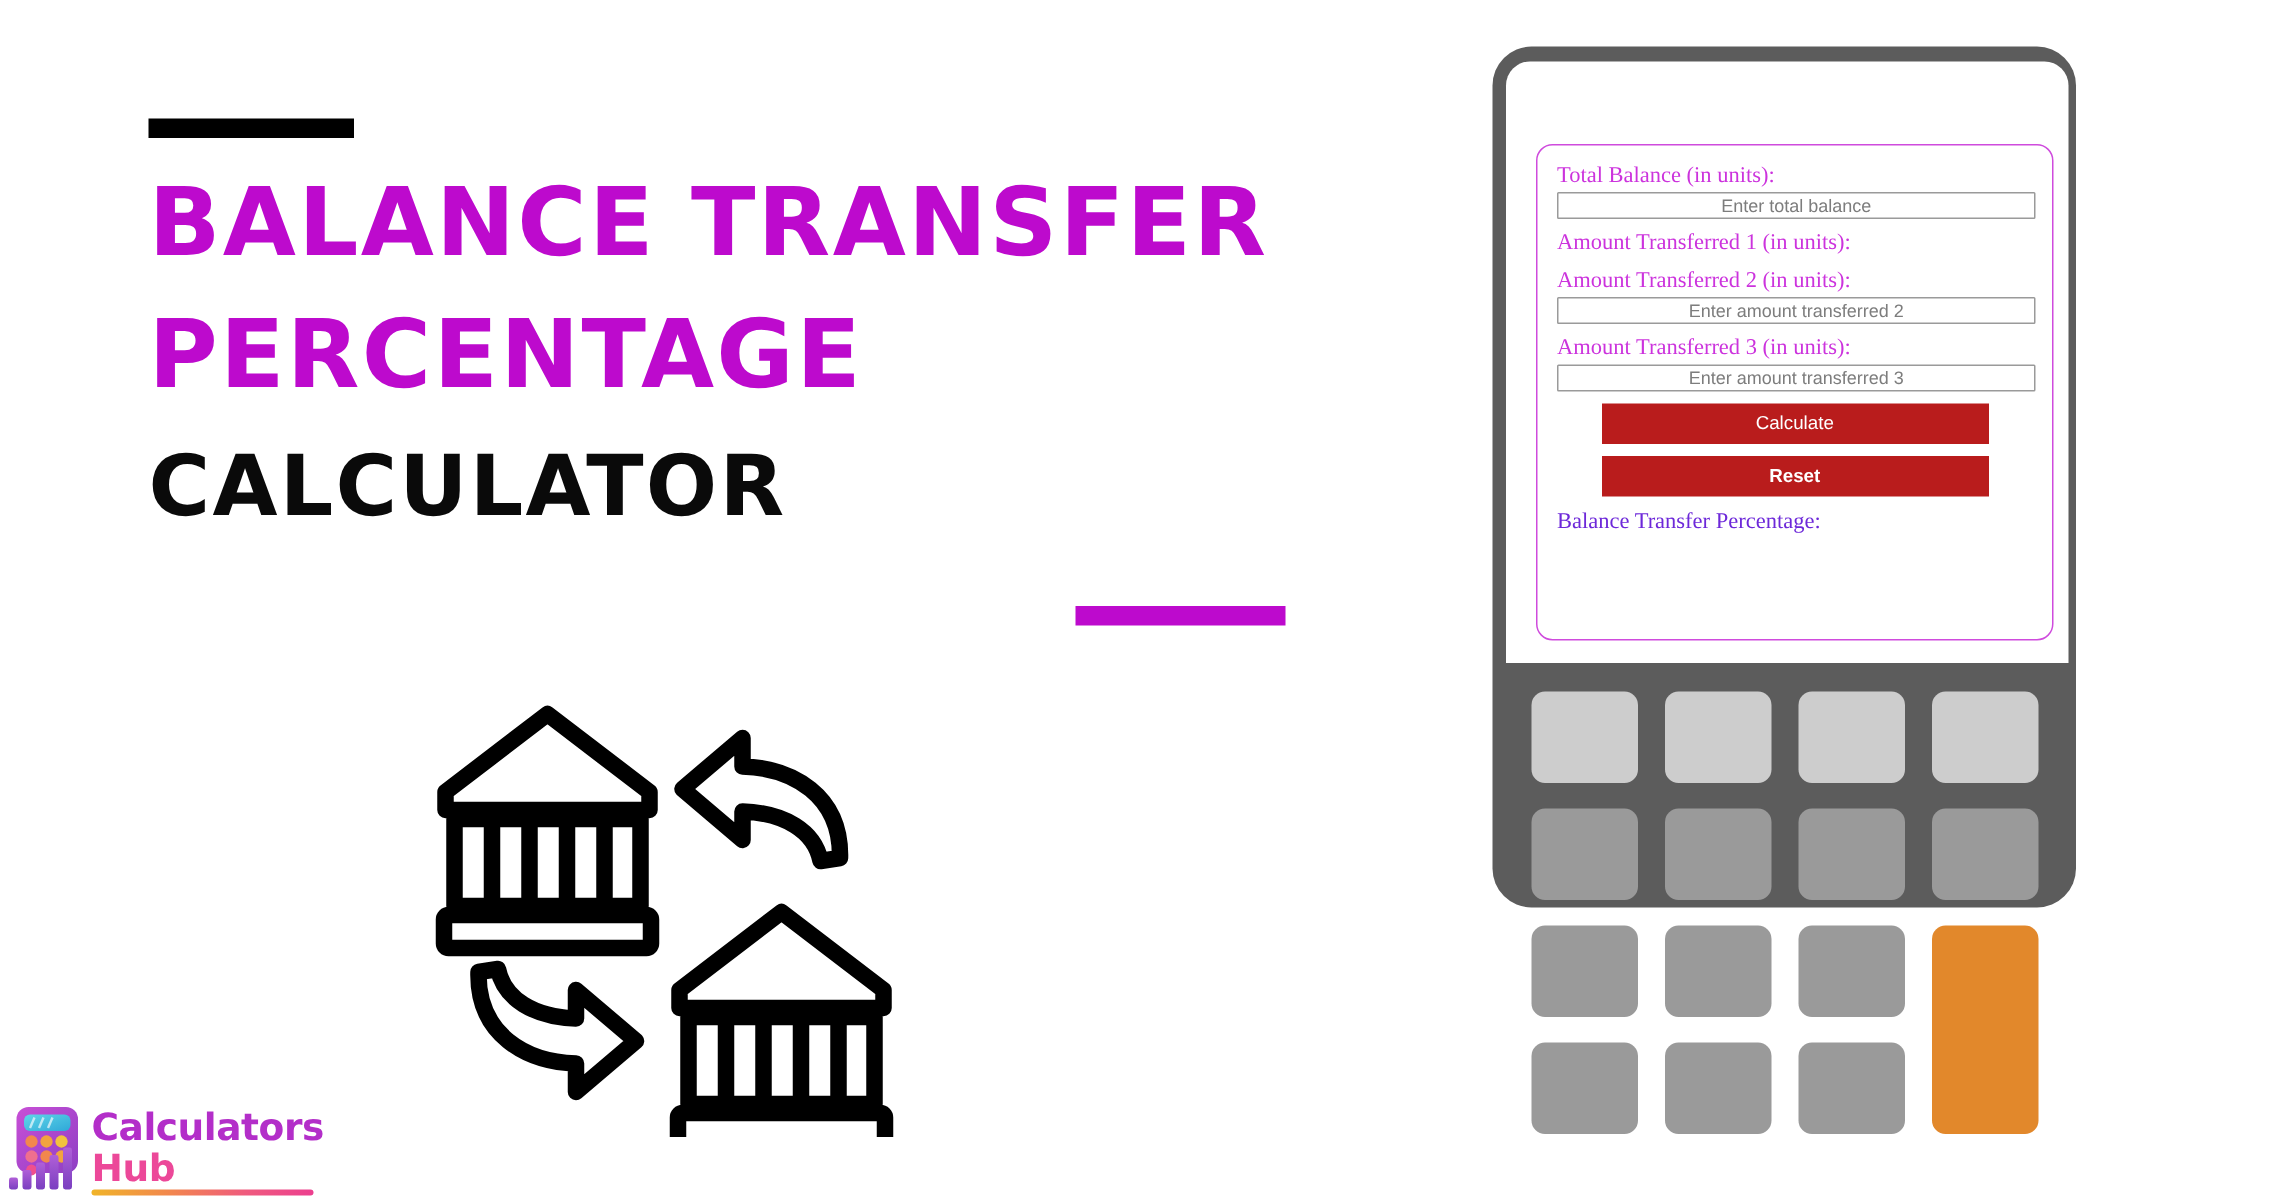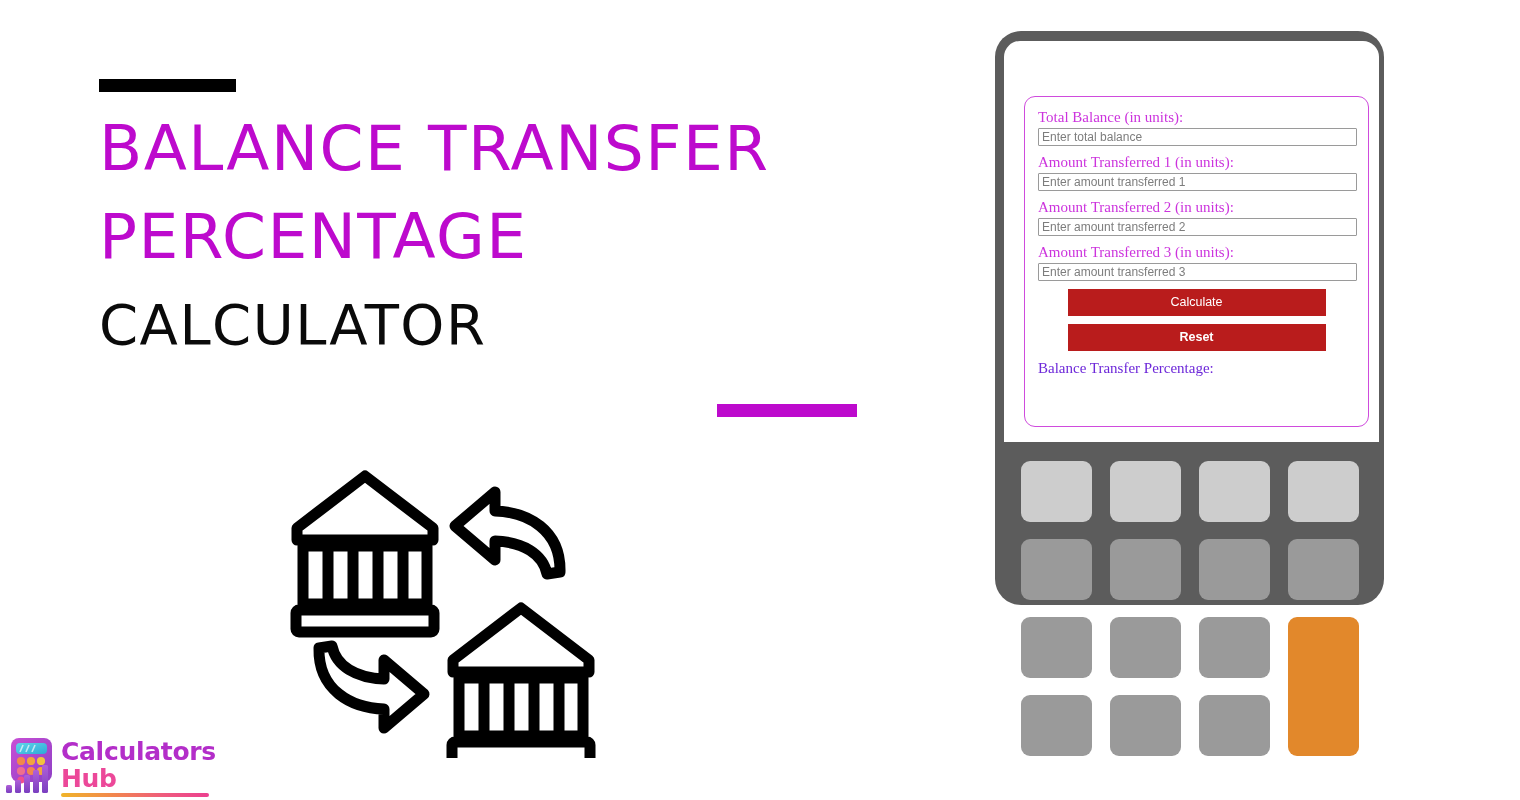--- a/index.html
+++ b/index.html
@@ -42,21 +42,21 @@
 
   #hero-title {
     position: absolute;
     left: 99px; top: 105px;
     width: 860px;
   }
 
   .title-line {
     display: block;
     font-family: "DejaVu Sans", sans-serif;
-    font-weight: 400;
+    font-weight: 700;
     font-size: 63px;
     line-height: 88px;
     letter-spacing: 1.5px;
     text-transform: uppercase;
     white-space: nowrap;
   }
   .title-line.magenta { color: #bd0acd; }
   .title-line.black   { color: #0a0a0a; font-size: 56px; }
 
   
@@ -144,20 +144,21 @@
     width: 319px;
     height: 18px;
     border: 1px solid #9a9a9a;
     border-radius: 1px;
     background: #ffffff;
     font-family: "Liberation Sans", sans-serif;
     font-size: 12px;
     color: #0f172a;
     padding: 0 3px;
     outline: none;
+    text-align: center;
   }
   .field-input::placeholder { color: #7d7d7d; opacity: 1; }
 
   .calc-btn {
     display: block;
     width: 258px;
     height: 27px;
     margin: 0 auto 8px auto;
     background: #b91c1c;
     color: #ffffff;
@@ -309,21 +310,20 @@
 
       <div id="calc-form-card">
 
         <div class="field-group">
           <label class="field-label">Total Balance (in units):</label>
           <input class="field-input" type="text" placeholder="Enter total balance" style="">
         </div>
 
         <div class="field-group">
           <label class="field-label">Amount Transferred 1 (in units):</label>
-          <input class="field-input" type="text" placeholder="Enter amount transferred 1" style="">
         </div>
 
         <div class="field-group">
           <label class="field-label">Amount Transferred 2 (in units):</label>
           <input class="field-input" type="text" placeholder="Enter amount transferred 2" style="">
         </div>
 
         <div class="field-group">
           <label class="field-label">Amount Transferred 3 (in units):</label>
           <input class="field-input" type="text" placeholder="Enter amount transferred 3" style="">

